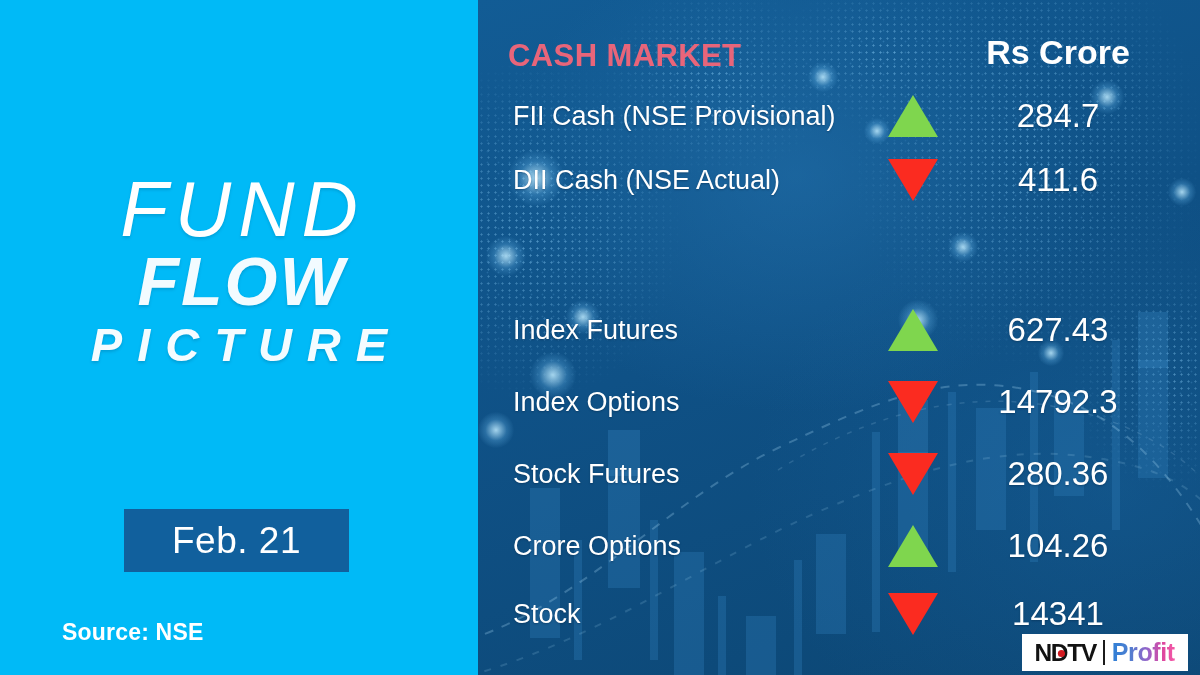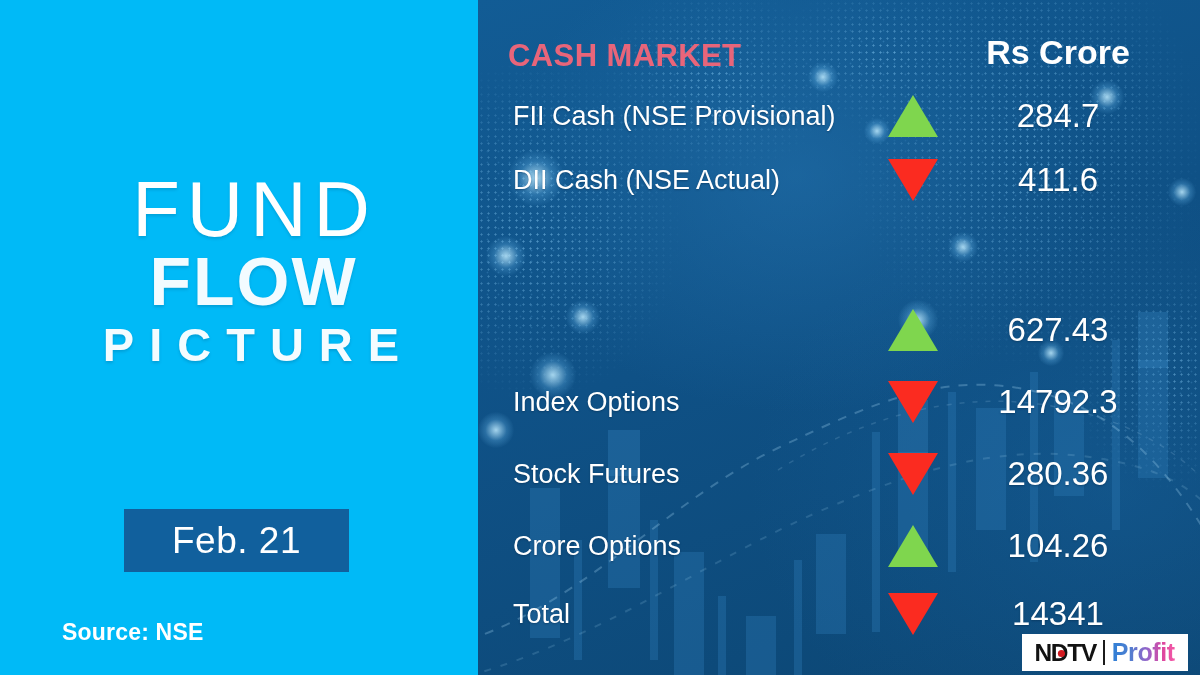--- a/index.html
+++ b/index.html
@@ -15,22 +15,23 @@
   }
 
   
   .left-panel {
     position:absolute; left:0; top:0;
     width:478px; height:675px;
     background:#00baf7;
     overflow:hidden;
   }
   .brand-block {
-    position:absolute; left:12px; top:172px; width:478px;
+    position:absolute; left:0; top:172px; width:478px;
     text-align:center;
+    font-style:italic;
   }
   .brand-fund {
     font-size:78px;
     font-weight:300;
     letter-spacing:7px;
     color:#ffffff;
     line-height:0.96;
     text-shadow:0 2px 3px rgba(0,70,110,.20);
     padding-left:7px;
   }
@@ -293,20 +294,21 @@
 
       <div class="row" style="top:152px">
         <div class="label">DII Cash (NSE Actual)</div>
         <div class="arrow-cell">
           <span class="tri down"></span>
         </div>
         <div class="value">411.6</div>
       </div>
 
       <div class="row" style="top:302px">
+        <div class="label">Index Futures</div>
         <div class="arrow-cell">
           <span class="tri up"></span>
         </div>
         <div class="value">627.43</div>
       </div>
 
       <div class="row" style="top:374px">
         <div class="label">Index Options</div>
         <div class="arrow-cell">
           <span class="tri down"></span>
@@ -324,21 +326,21 @@
 
       <div class="row" style="top:518px">
         <div class="label">Crore Options</div>
         <div class="arrow-cell">
           <span class="tri up"></span>
         </div>
         <div class="value">104.26</div>
       </div>
 
       <div class="row" style="top:586px">
-        <div class="label">Total</div>
+        <div class="label">Stock</div>
         <div class="arrow-cell">
           <span class="tri down"></span>
         </div>
         <div class="value">14341</div>
       </div>
 
     </div>
   </div>
 
   <div class="logo">

